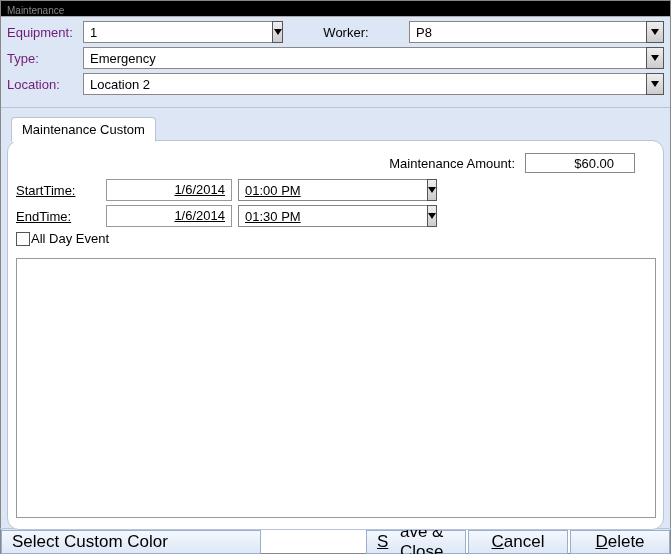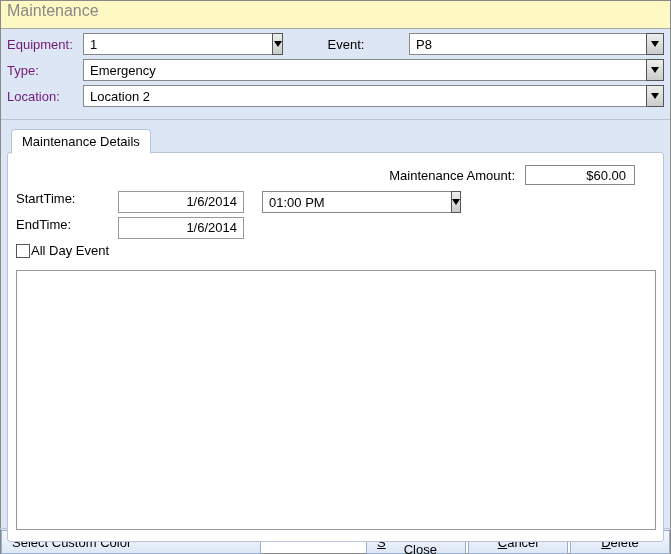--- a/index.html
+++ b/index.html
@@ -7,26 +7,26 @@
     margin: 0;
     font-family: "Segoe UI", Tahoma, sans-serif;
     font-size: 13px;
     background: #fff;
     width: 671px;
     height: 554px;
     overflow: hidden;
     border: 1px solid #888;
   }
   .window-title {
-    background: #fef9c3;
+    background: #000000;
     color: #888;
-    font-size: 16px;
+    font-size: 10px;
     padding: 2px 6px;
     border-bottom: 1px solid #aaa;
-    height: 28px;
+    height: 16px;
     line-height: 16px;
   }
   .top-panel {
     background: #dce6f4;
     padding: 4px 6px 12px 6px;
     border-bottom: 1px solid #b8c4d8;
   }
   .form-row {
     display: flex;
     align-items: center;
@@ -102,31 +102,32 @@
     align-items: center;
     gap: 10px;
     padding-right: 20px;
     margin-bottom: 6px;
     padding-top: 4px;
   }
   .amount-label { }
   .amount-box {
     width: 110px;
     border: 1px solid #888;
-    padding: 2px 8px;
+    padding: 2px 20px;
     text-align: right;
     height: 20px;
     line-height: 16px;
     background: #fff;
   }
   .time-row {
     display: flex;
-    align-items: flex-start;
-    gap: 16px;
+    align-items: center;
+    gap: 4px;
     margin-bottom: 4px;
+    text-decoration: underline;
   }
   .time-label { width: 86px; }
   .date-field {
     width: 126px;
     border: 1px solid #999;
     padding: 2px 6px;
     text-align: right;
     height: 22px;
     line-height: 16px;
     background: #fff;
@@ -172,21 +173,21 @@
     height: 26px;
     display: flex;
     border-top: 1px solid #b8c4d8;
   }
   .btn {
     height: 24px;
     margin: 1px;
     border: 1px solid #9aaed0;
     background: linear-gradient(#f4f8ff,#dde7f5);
     font-family: inherit;
-    font-size: 13px;
+    font-size: 17px;
     cursor: pointer;
     padding: 0 10px;
     display: flex;
     align-items: center;
     justify-content: center;
   }
   .btn.color { width: 260px; justify-content:flex-start; padding-left:10px;}
   .btn.action { width: 100px; }
   .footer-spacer { flex: 1; }
 </style>
@@ -199,21 +200,21 @@
   <div class="form-row">
     <span class="form-label">Equipment:</span>
     <div class="combo" style="width:200px">
       <input class="combo-input" value="1" style="">
       <div class="combo-btn">
         <svg viewBox="0 0 8 6">
             <path d="M0 0 L8 0 L4 6 Z" fill="#000"></path>
           </svg>
       </div>
     </div>
-    <span class="worker-label">Event:</span>
+    <span class="worker-label">Worker:</span>
     <div class="combo" style="flex:1">
       <input class="combo-input" value="P8" style="">
       <div class="combo-btn">
         <svg viewBox="0 0 8 6">
             <path d="M0 0 L8 0 L4 6 Z" fill="#000"></path>
           </svg>
       </div>
     </div>
   </div>
 
@@ -237,24 +238,24 @@
         <svg viewBox="0 0 8 6">
             <path d="M0 0 L8 0 L4 6 Z" fill="#000"></path>
           </svg>
       </div>
     </div>
   </div>
 </div>
 
 <div style="background:#dce6f4;">
   <div class="tab-strip">
-    <div class="tab">Maintenance Details</div>
-  </div>
-
-  <div class="details-panel" style="border:1px solid #b8c4d8; border-radius:3px; margin-top:-1px; z-index:1; position:relative;">
+    <div class="tab">Maintenance Custom</div>
+  </div>
+
+  <div class="details-panel" style="border:1px solid #b8c4d8; border-radius:12px; margin-top:-1px; z-index:1; position:relative;">
 
     <div class="amount-row">
       <span class="amount-label">Maintenance Amount:</span>
       <div class="amount-box">$60.00</div>
     </div>
 
     <div class="time-row">
       <span class="time-label">StartTime:</span>
       <div class="date-field">1/6/2014</div>
       <div class="combo time-combo">
@@ -267,20 +268,28 @@
       </div>
       <div class="chk-wrap">
         <span class="chk"></span>
         <span>Recurring</span>
       </div>
     </div>
 
     <div class="time-row">
       <span class="time-label">EndTime:</span>
       <div class="date-field">1/6/2014</div>
+      <div class="combo time-combo">
+        <input class="combo-input" value="01:30 PM" style="">
+        <div class="combo-btn">
+          <svg viewBox="0 0 8 6">
+              <path d="M0 0 L8 0 L4 6 Z" fill="#000"></path>
+            </svg>
+        </div>
+      </div>
     </div>
 
     <div class="allday-wrap">
       <span class="chk"></span>
       <span>All Day Event</span>
     </div>
 
     <textarea class="big-textarea" style=""></textarea>
 
   </div>

